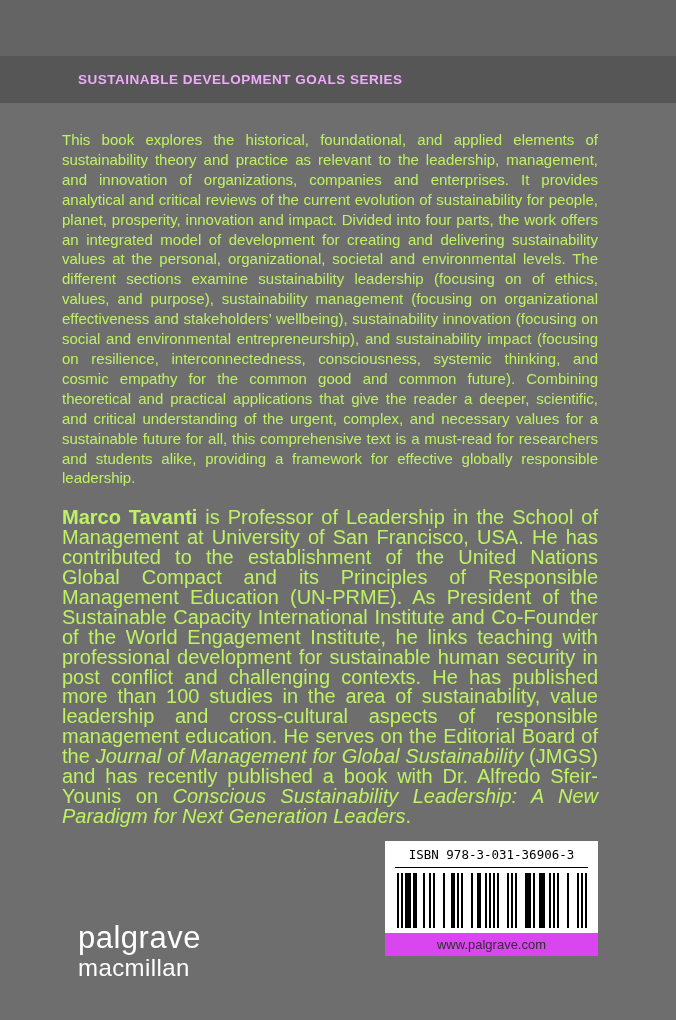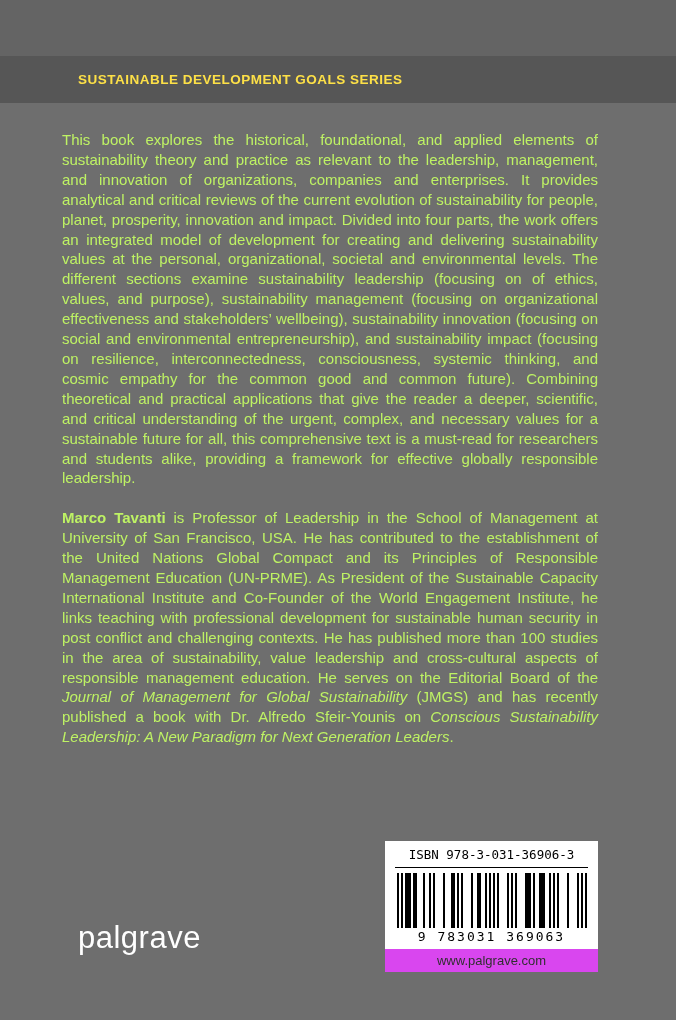--- a/index.html
+++ b/index.html
@@ -15,38 +15,38 @@
     position:absolute;top:0;left:0;right:0;height:56px;
     background:#646464;
   }
   .series-band{
     position:absolute;top:56px;left:0;right:0;height:47px;
     background:#565656;
     display:flex;align-items:center;
     padding-left:78px;box-sizing:border-box;
   }
   .series-title{
-    color:#fde047;
+    color:#f0abfc;
     font-size:13.5px;
     font-weight:bold;
     letter-spacing:0.5px;
   }
   .content{
     position:absolute;top:130px;left:62px;right:78px;
     color:#bef264;
   }
   .desc{
     margin:0;
     font-size:15px;
     line-height:19.9px;
     text-align:justify;
   }
   .bio{
     margin:20px 0 0 0;
-    font-size:15px;
+    font-size:20px;
     line-height:19.9px;
     text-align:justify;
   }
   .bold{font-weight:bold;}
   .italic{font-style:italic;}
   .publisher{
     position:absolute;left:78px;top:922px;
     color:#ffffff;
     line-height:1;
   }
@@ -105,20 +105,21 @@
     <span class="series-title">SUSTAINABLE DEVELOPMENT GOALS SERIES</span>
   </div>
 
   <div class="content">
     <p class="desc">This book explores the historical, foundational, and applied elements of sustainability theory and practice as relevant to the leadership, management, and innovation of organizations, companies and enterprises. It provides analytical and critical reviews of the current evolution of sustainability for people, planet, prosperity, innovation and impact. Divided into four parts, the work offers an integrated model of development for creating and delivering sustainability values at the personal, organizational, societal and environmental levels. The different sections examine sustainability leadership (focusing on of ethics, values, and purpose), sustainability management (focusing on organizational effectiveness and stakeholders’ wellbeing), sustainability innovation (focusing on social and environmental entrepreneurship), and sustainability impact (focusing on resilience, interconnectedness, consciousness, systemic thinking, and cosmic empathy for the common good and common future). Combining theoretical and practical applications that give the reader a deeper, scientific, and critical understanding of the urgent, complex, and necessary values for a sustainable future for all, this comprehensive text is a must-read for researchers and students alike, providing a framework for effective globally responsible leadership.</p>
     <p class="bio"><span class="bold">Marco Tavanti</span><span> is Professor of Leadership in the School of Management at University of San Francisco, USA. He has contributed to the establishment of the United Nations Global Compact and its Principles of Responsible Management Education (UN-PRME). As President of the Sustainable Capacity International Institute and Co-Founder of the World Engagement Institute, he links teaching with professional development for sustainable human security in post conflict and challenging contexts. He has published more than 100 studies in the area of sustainability, value leadership and cross-cultural aspects of responsible management education. He serves on the Editorial Board of the </span><span class="italic">Journal of Management for Global Sustainability</span><span> (JMGS) and has recently published a book with Dr. Alfredo Sfeir-Younis on </span><span class="italic">Conscious Sustainability Leadership: A New Paradigm for Next Generation Leaders</span><span>.</span></p>
   </div>
 
   <div class="publisher">
     <div class="palgrave">palgrave</div>
+    <div class="macmillan">macmillan</div>
   </div>
 
   <div class="barcode-block">
     <div class="barcode-white">
       <div class="isbn">ISBN 978-3-031-36906-3</div>
       <div class="bars">
           <span class="m1"></span>
           <span class="m0"></span>
           <span class="m1"></span>
           <span class="m0"></span>
@@ -207,18 +208,17 @@
           <span class="m0"></span>
           <span class="m0"></span>
           <span class="m0"></span>
           <span class="m0"></span>
           <span class="m1"></span>
           <span class="m0"></span>
           <span class="m1"></span>
           <span class="m0"></span>
           <span class="m1"></span>
         </div>
-      <div class="digits">9 783031 369063</div>
     </div>
     <div class="website-bar">www.palgrave.com</div>
   </div>
 
 </div>
 
 </body></html>

